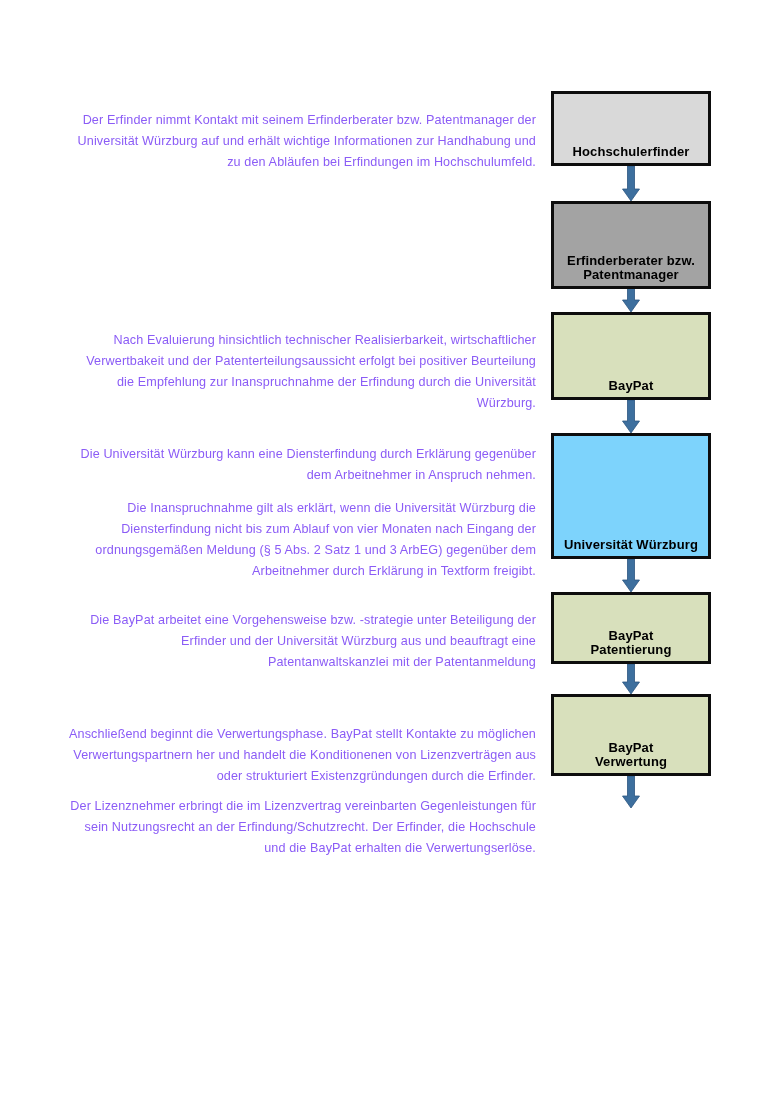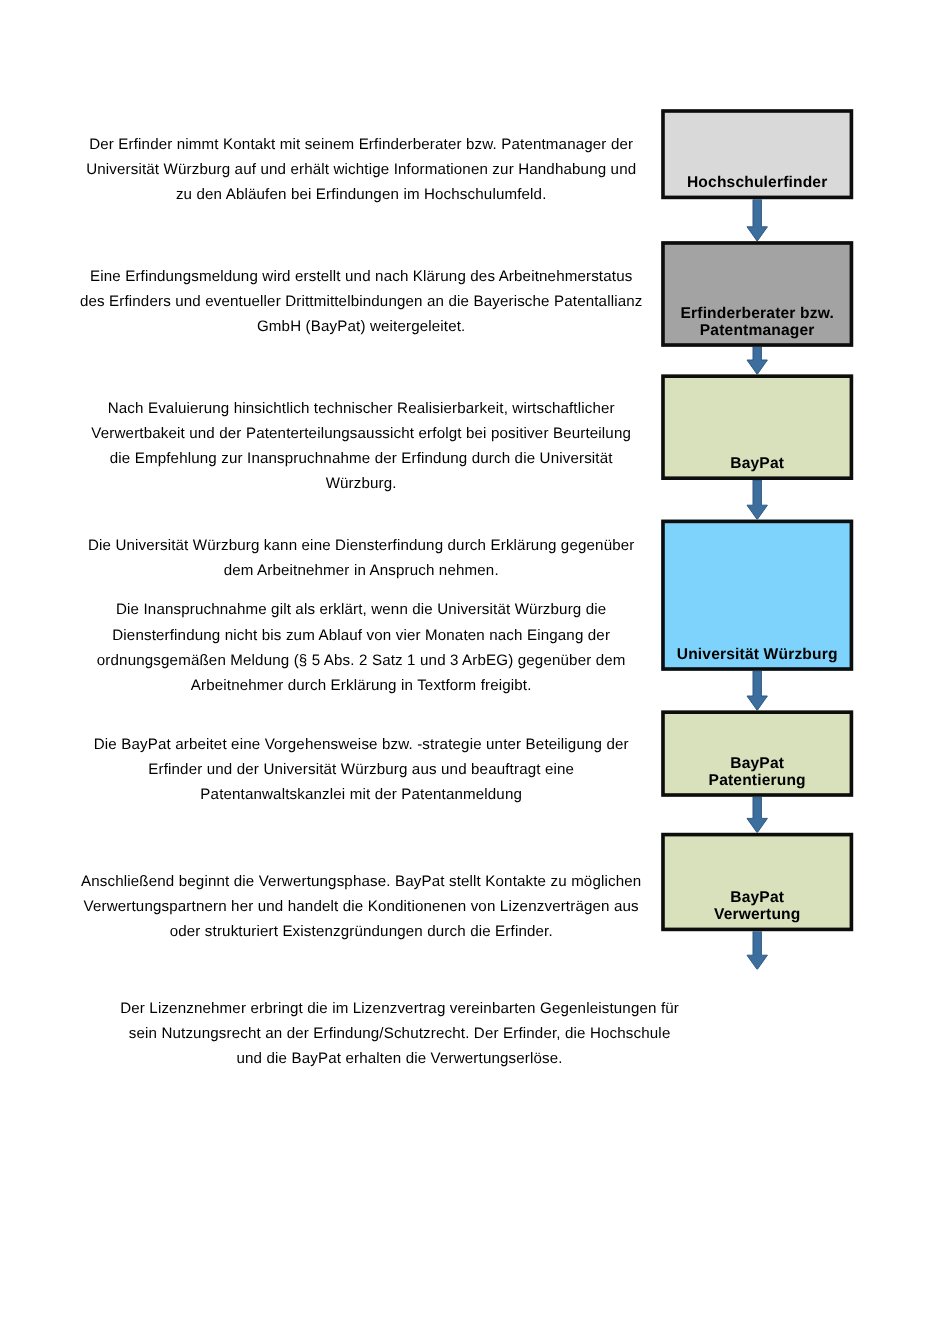--- a/index.html
+++ b/index.html
@@ -31,23 +31,23 @@
     left: 66px;
     top: 0;
     width: 470px;
     height: 1103px;
   }
   .step-text {
     position: absolute;
     width: 470px;
     font-size: 12.6px;
     line-height: 21px;
-    color: #000000;
+    color: #8b5cf6;
     letter-spacing: 0.01em;
-    text-align: center;
+    text-align: right;
   }
   .step-text p {
     margin: 0 0 12px 0;
   }
   .step-text p:last-child {
     margin-bottom: 0;
   }
 
   
   #flow {
@@ -88,37 +88,34 @@
 </style>
 </head>
 <body>
 
 <div id="page">
 
   <div id="narrative">
       <div class="step-text" style="top: 110px;">
         <p>Der Erfinder nimmt Kontakt mit seinem Erfinderberater bzw. Patentmanager der Universität Würzburg auf und erhält wichtige Informationen zur Handhabung und zu den Abläufen bei Erfindungen im Hochschulumfeld.</p>
       </div>
-      <div class="step-text" style="top: 220px;">
-        <p>Eine Erfindungsmeldung wird erstellt und nach Klärung des Arbeitnehmerstatus des Erfinders und eventueller Drittmittelbindungen an die Bayerische Patentallianz GmbH (BayPat) weitergeleitet.</p>
-      </div>
       <div class="step-text" style="top: 330px;">
         <p>Nach Evaluierung hinsichtlich technischer Realisierbarkeit, wirtschaftlicher Verwertbakeit und der Patenterteilungsaussicht erfolgt bei positiver Beurteilung die Empfehlung zur Inanspruchnahme der Erfindung durch die Universität Würzburg.</p>
       </div>
       <div class="step-text" style="top: 444px;">
         <p>Die Universität Würzburg kann eine Diensterfindung durch Erklärung gegenüber dem Arbeitnehmer in Anspruch nehmen.</p>
         <p>Die Inanspruchnahme gilt als erklärt, wenn die Universität Würzburg die Diensterfindung nicht bis zum Ablauf von vier Monaten nach Eingang der ordnungsgemäßen Meldung (§ 5 Abs. 2 Satz 1 und 3 ArbEG) gegenüber dem Arbeitnehmer durch Erklärung in Textform freigibt.</p>
       </div>
       <div class="step-text" style="top: 610px;">
         <p>Die BayPat arbeitet eine Vorgehensweise bzw. -strategie unter Beteiligung der Erfinder und der Universität Würzburg  aus und beauftragt eine Patentanwaltskanzlei mit der Patentanmeldung</p>
       </div>
       <div class="step-text" style="top: 724px;">
         <p>Anschließend beginnt die Verwertungsphase. BayPat stellt Kontakte zu möglichen Verwertungspartnern her und handelt die Konditionenen von Lizenzverträgen aus oder strukturiert Existenzgründungen durch die Erfinder.</p>
       </div>
-      <div class="step-text" style="top: 830px; margin-left: 32px;">
+      <div class="step-text" style="top: 796px;">
         <p>Der Lizenznehmer erbringt die im Lizenzvertrag vereinbarten Gegenleistungen für sein Nutzungsrecht an der Erfindung/Schutzrecht. Der Erfinder, die Hochschule und die BayPat erhalten die Verwertungserlöse.</p>
       </div>
     </div>
 
   <div id="flow">
       <div class="arrow" style="top: 166px; height: 35px;">
         <svg width="22" height="35" viewBox="0 0 22 35">
           <polygon points="7.5,0 14.5,0 14.5,23 19.5,23 11,35 2.5,23 7.5,23" fill="#3d6f9e" stroke="#2c5580" stroke-width="0.8"></polygon>
         </svg>
       </div>

